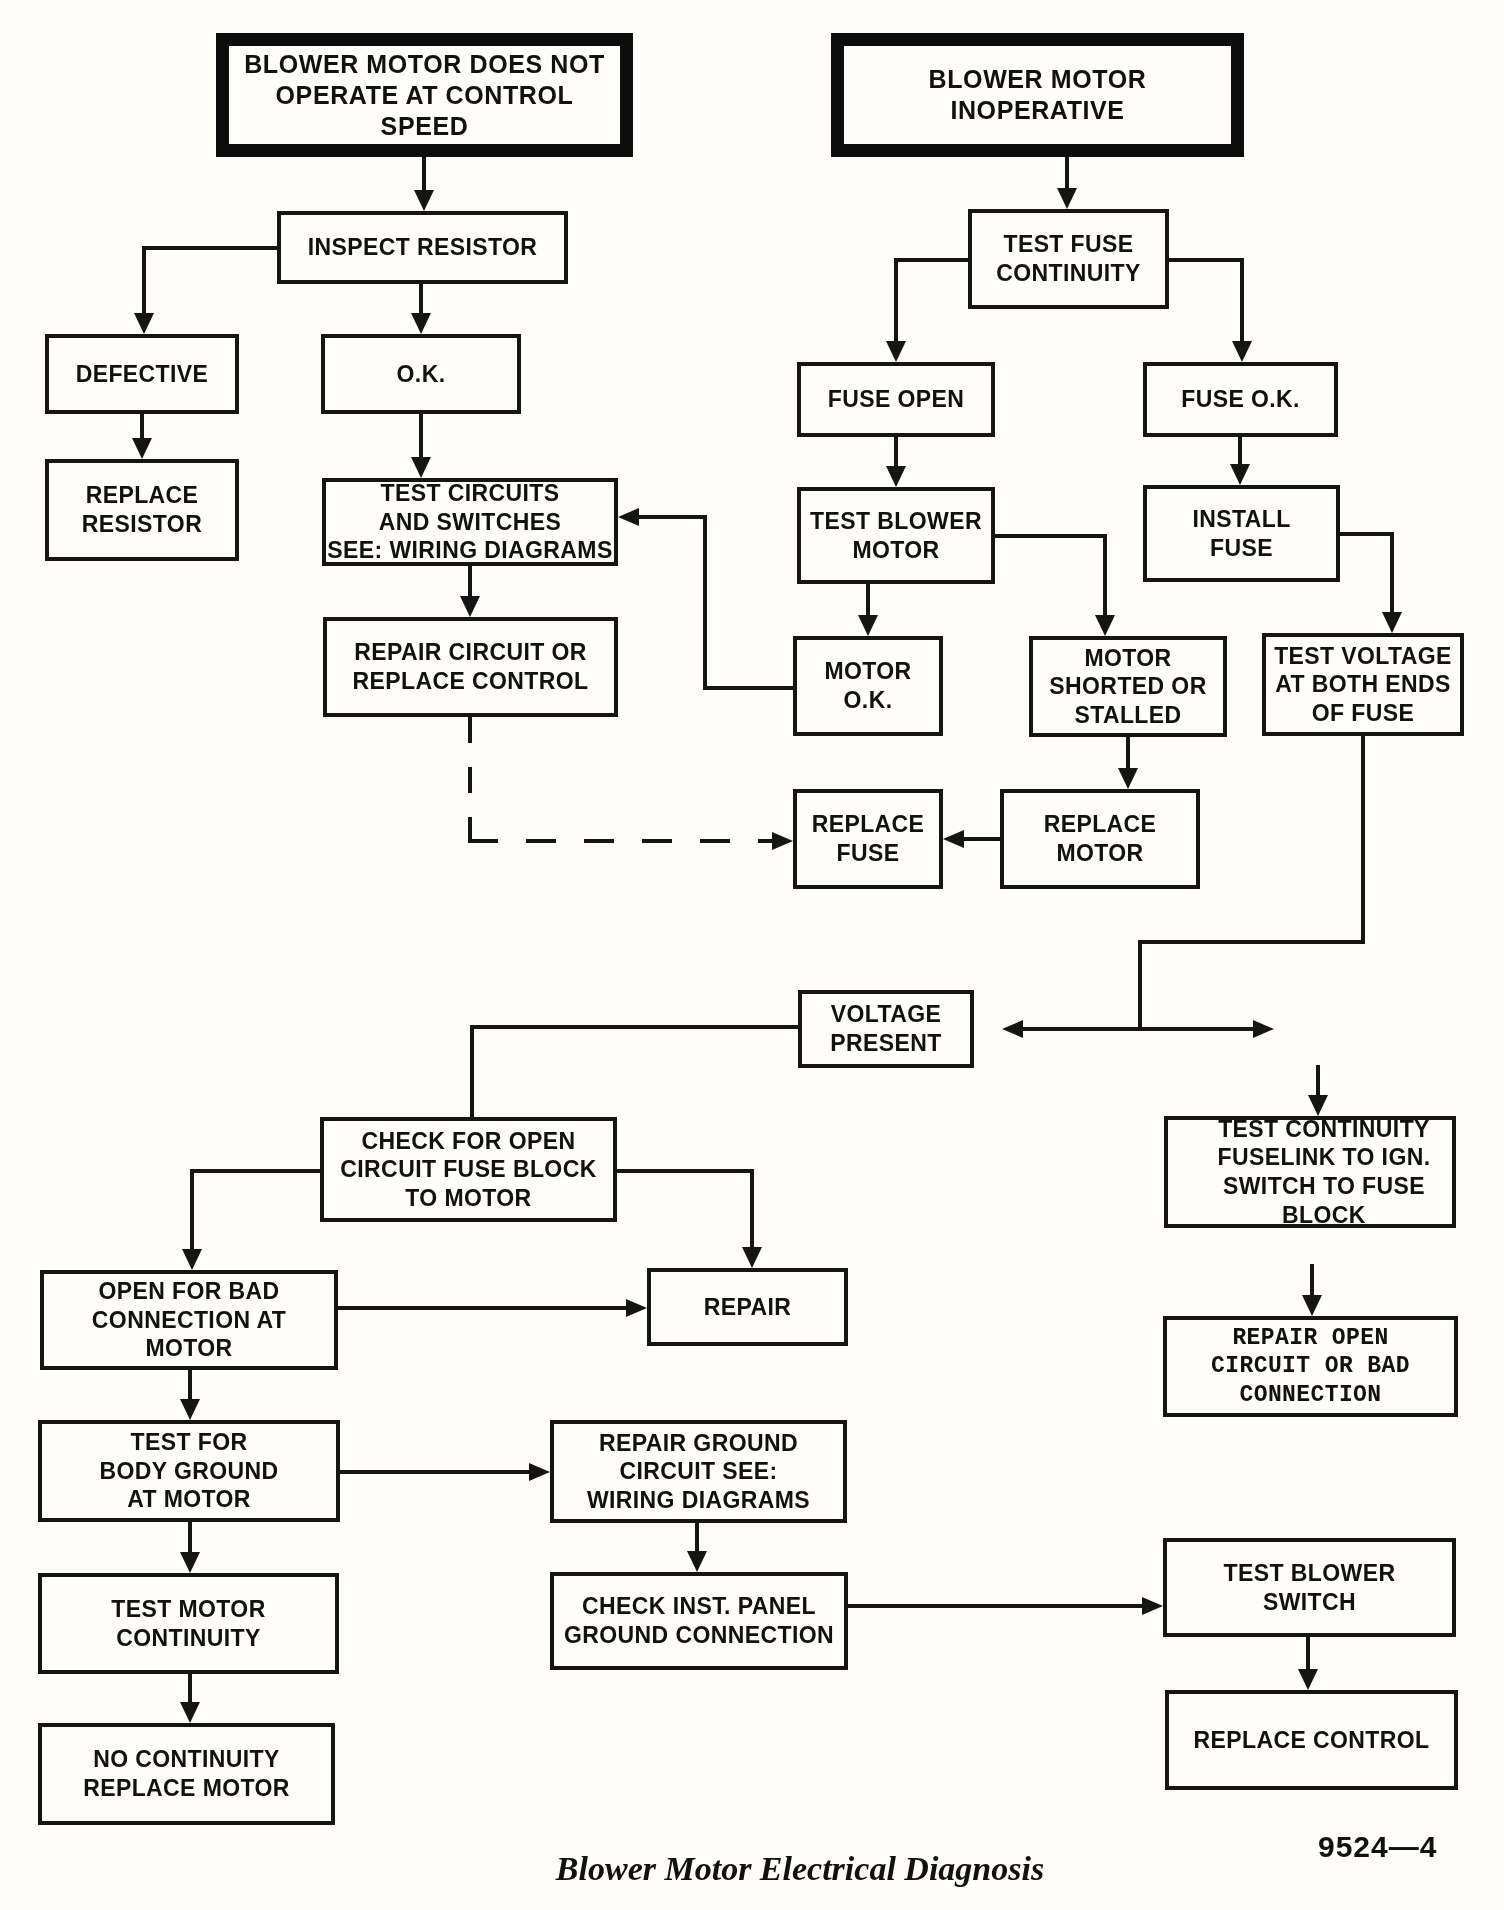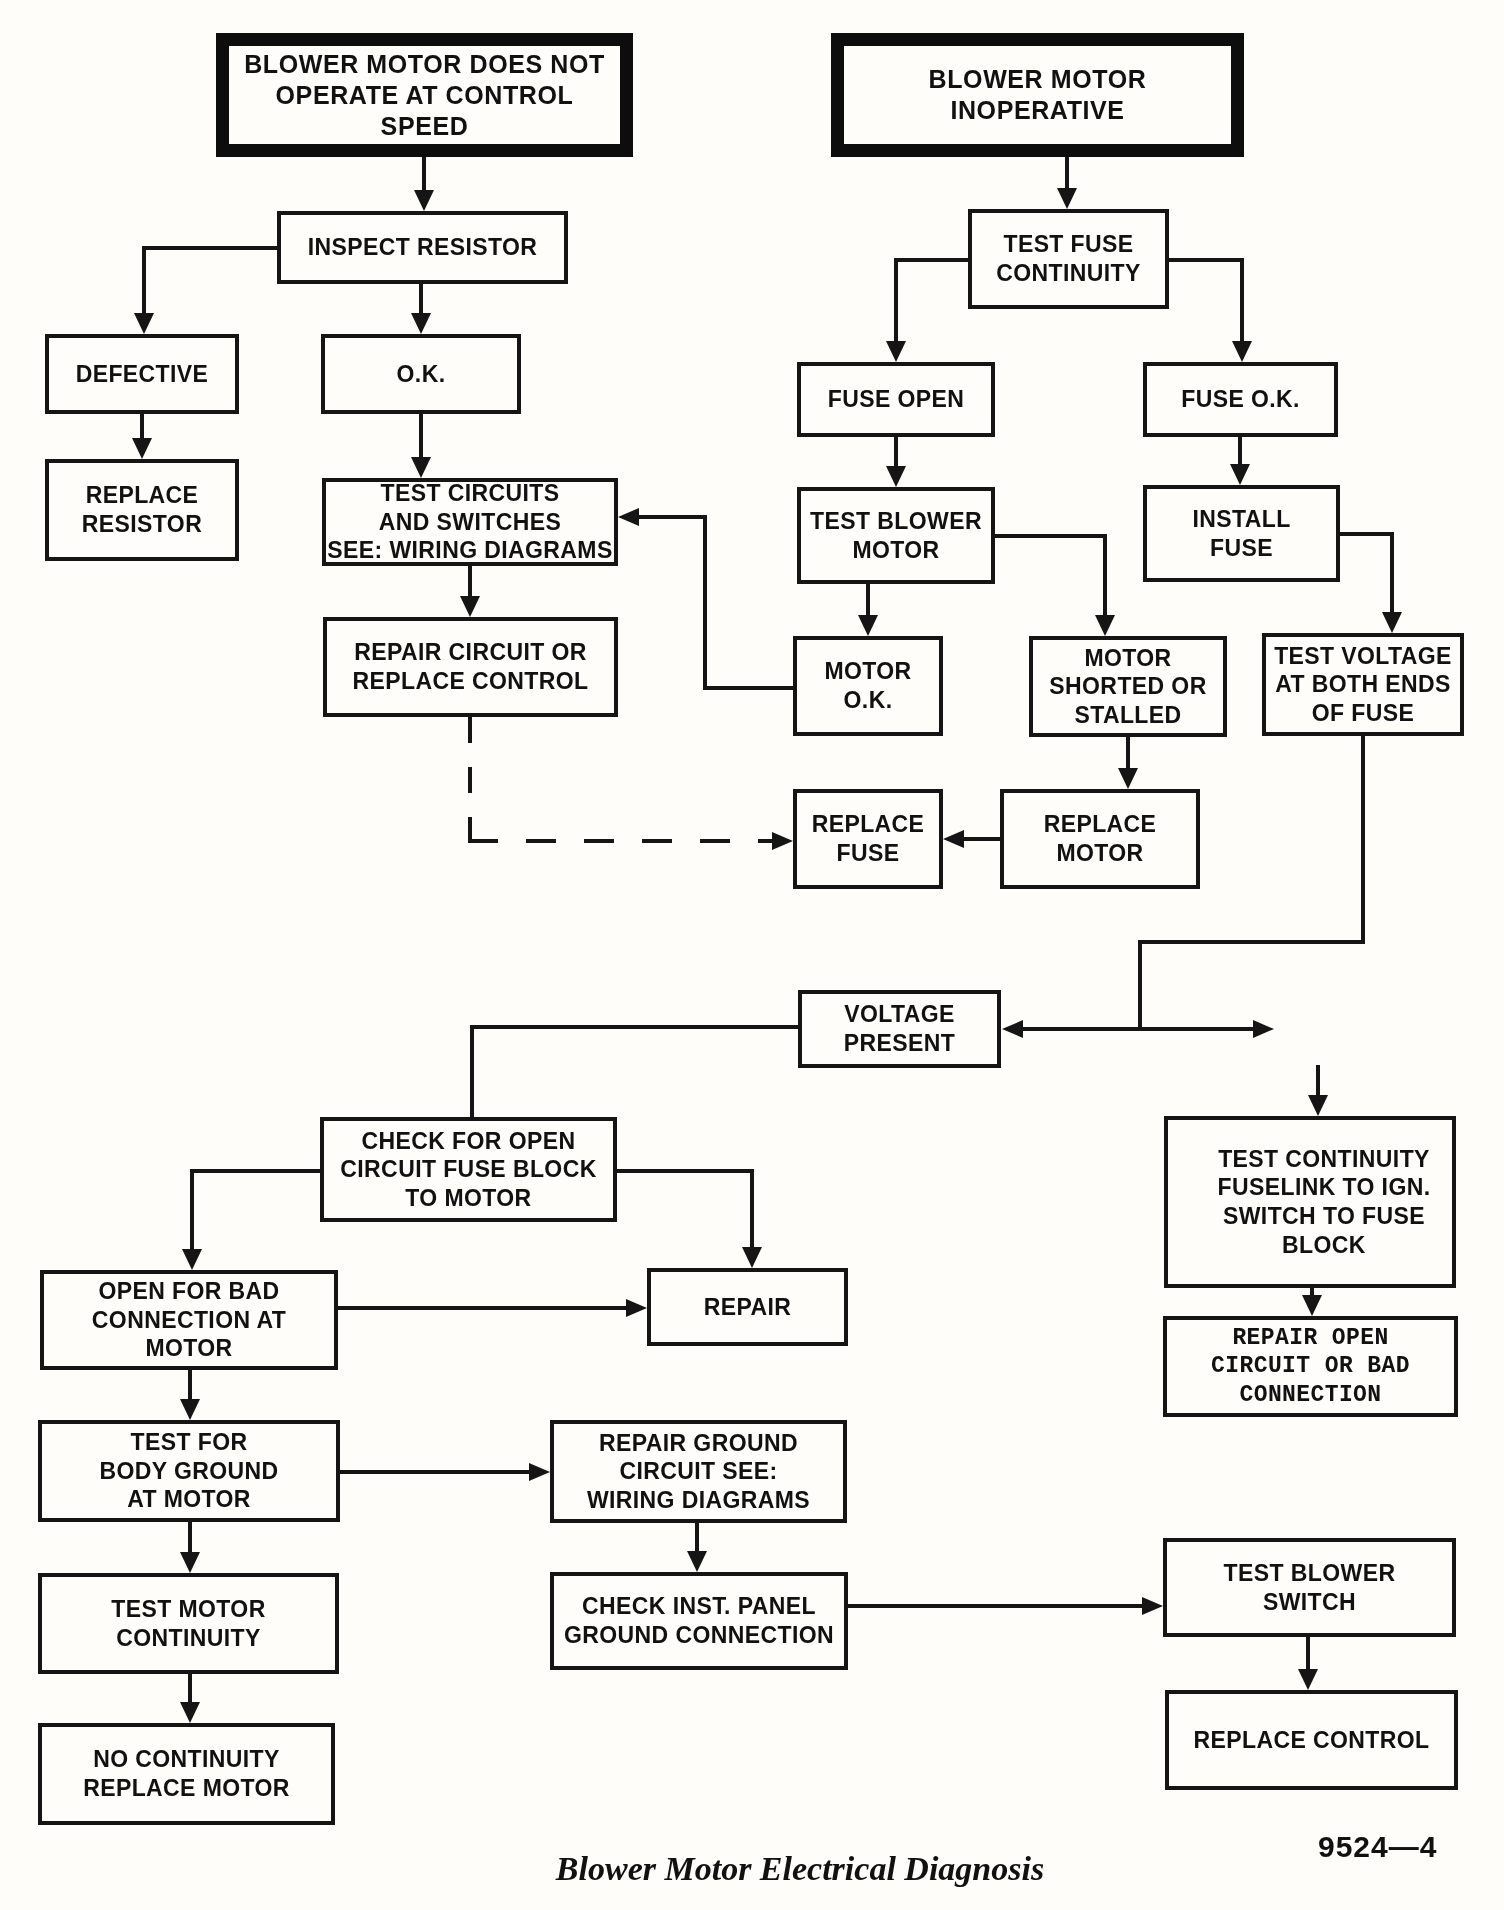--- a/index.html
+++ b/index.html
@@ -67,23 +67,23 @@
 SHORTED OR
 STALLED</div>
   <div class="node" style="left:1262px;top:633px;width:202px;height:103px;">TEST VOLTAGE
 AT BOTH ENDS
 OF FUSE</div>
   <div class="node" style="left:793px;top:789px;width:150px;height:100px;">REPLACE
 FUSE</div>
   <div class="node" style="left:1000px;top:789px;width:200px;height:100px;">REPLACE
 MOTOR</div>
 
-  <div class="node" style="left:798px;top:990px;width:203px;height:78px;">VOLTAGE
+  <div class="node" style="left:798px;top:990px;width:176px;height:78px;">VOLTAGE
 PRESENT</div>
-  <div class="node" style="left:1164px;top:1116px;width:292px;height:172px;padding-left:28px;">TEST CONTINUITY
+  <div class="node" style="left:1164px;top:1116px;width:292px;height:112px;padding-left:28px;">TEST CONTINUITY
 FUSELINK TO IGN.
 SWITCH TO FUSE
 BLOCK</div>
   <div class="node" style="left:1163px;top:1316px;width:295px;height:101px;font-family:Liberation Mono, monospace;">REPAIR OPEN
 CIRCUIT OR BAD
 CONNECTION</div>
 
   <div class="node" style="left:320px;top:1117px;width:297px;height:105px;">CHECK FOR OPEN
 CIRCUIT FUSE BLOCK
 TO MOTOR</div>

